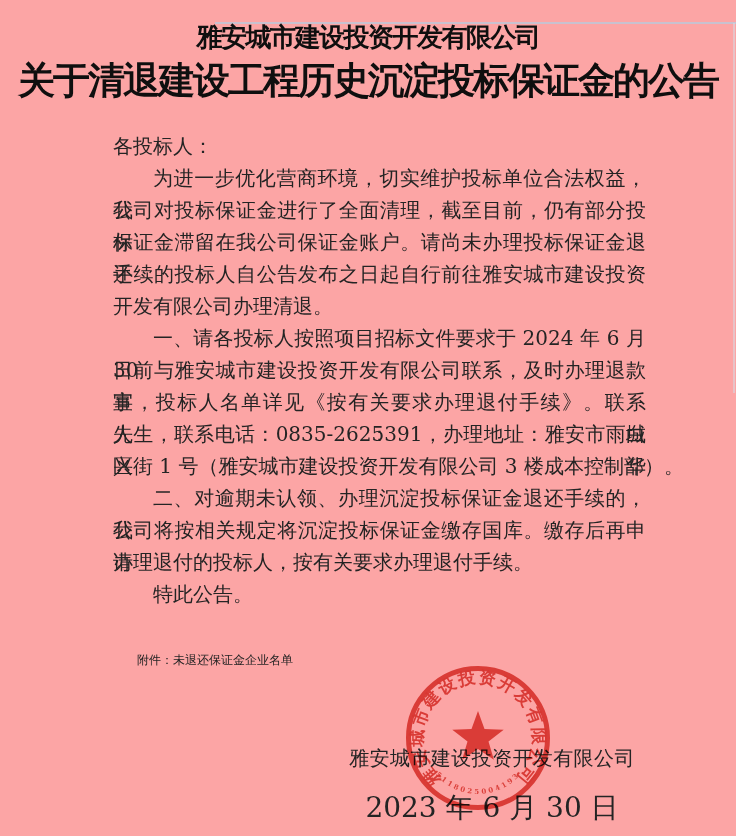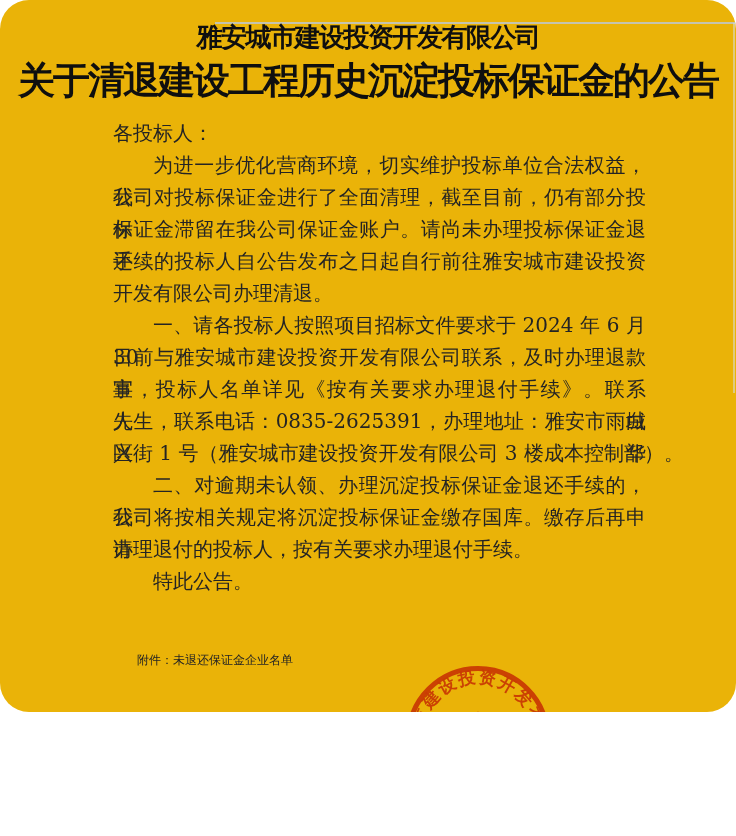--- a/index.html
+++ b/index.html
@@ -1,40 +1,39 @@
 <!DOCTYPE html>
 <html><head>
 <meta charset="utf-8">
 <style>
   html,body{margin:0;padding:0;background:#ffffff;}
   .page{
     position:relative;
-    width:736px;height:712px;
-    background:#eab308;
+    width:736px;height:836px;
+    background:#fca5a5;
     overflow:hidden;
     font-family:"DejaVu Serif","Liberation Serif",serif;
     color:#1e1e1e;
-    border-radius:29px;
   }
   .scan-line-top{
     position:absolute;left:215px;top:22px;width:521px;height:2px;
     background:#bcc8da;opacity:.8;
   }
   .scan-line-right{
     position:absolute;right:1px;top:23px;width:2px;height:370px;
     background:#d5dce6;opacity:.55;
   }
   .title{
     position:absolute;left:0;width:736px;text-align:center;
     font-weight:bold;color:#0f0f0f;white-space:nowrap;
   }
   .title1{top:20px;font-size:26px;letter-spacing:-1.5px;}
   .title2{top:56px;font-size:37px;letter-spacing:-2px;}
   .body{
-    position:absolute;left:113px;top:117px;width:533px;
+    position:absolute;left:113px;top:130px;width:533px;
     font-size:20px;color:#242424;
   }
   .line{
     height:32px;line-height:32px;white-space:nowrap;
     overflow:visible;
   }
   .line.j{
     white-space:normal;
     text-align:justify;
     text-align-last:justify;

